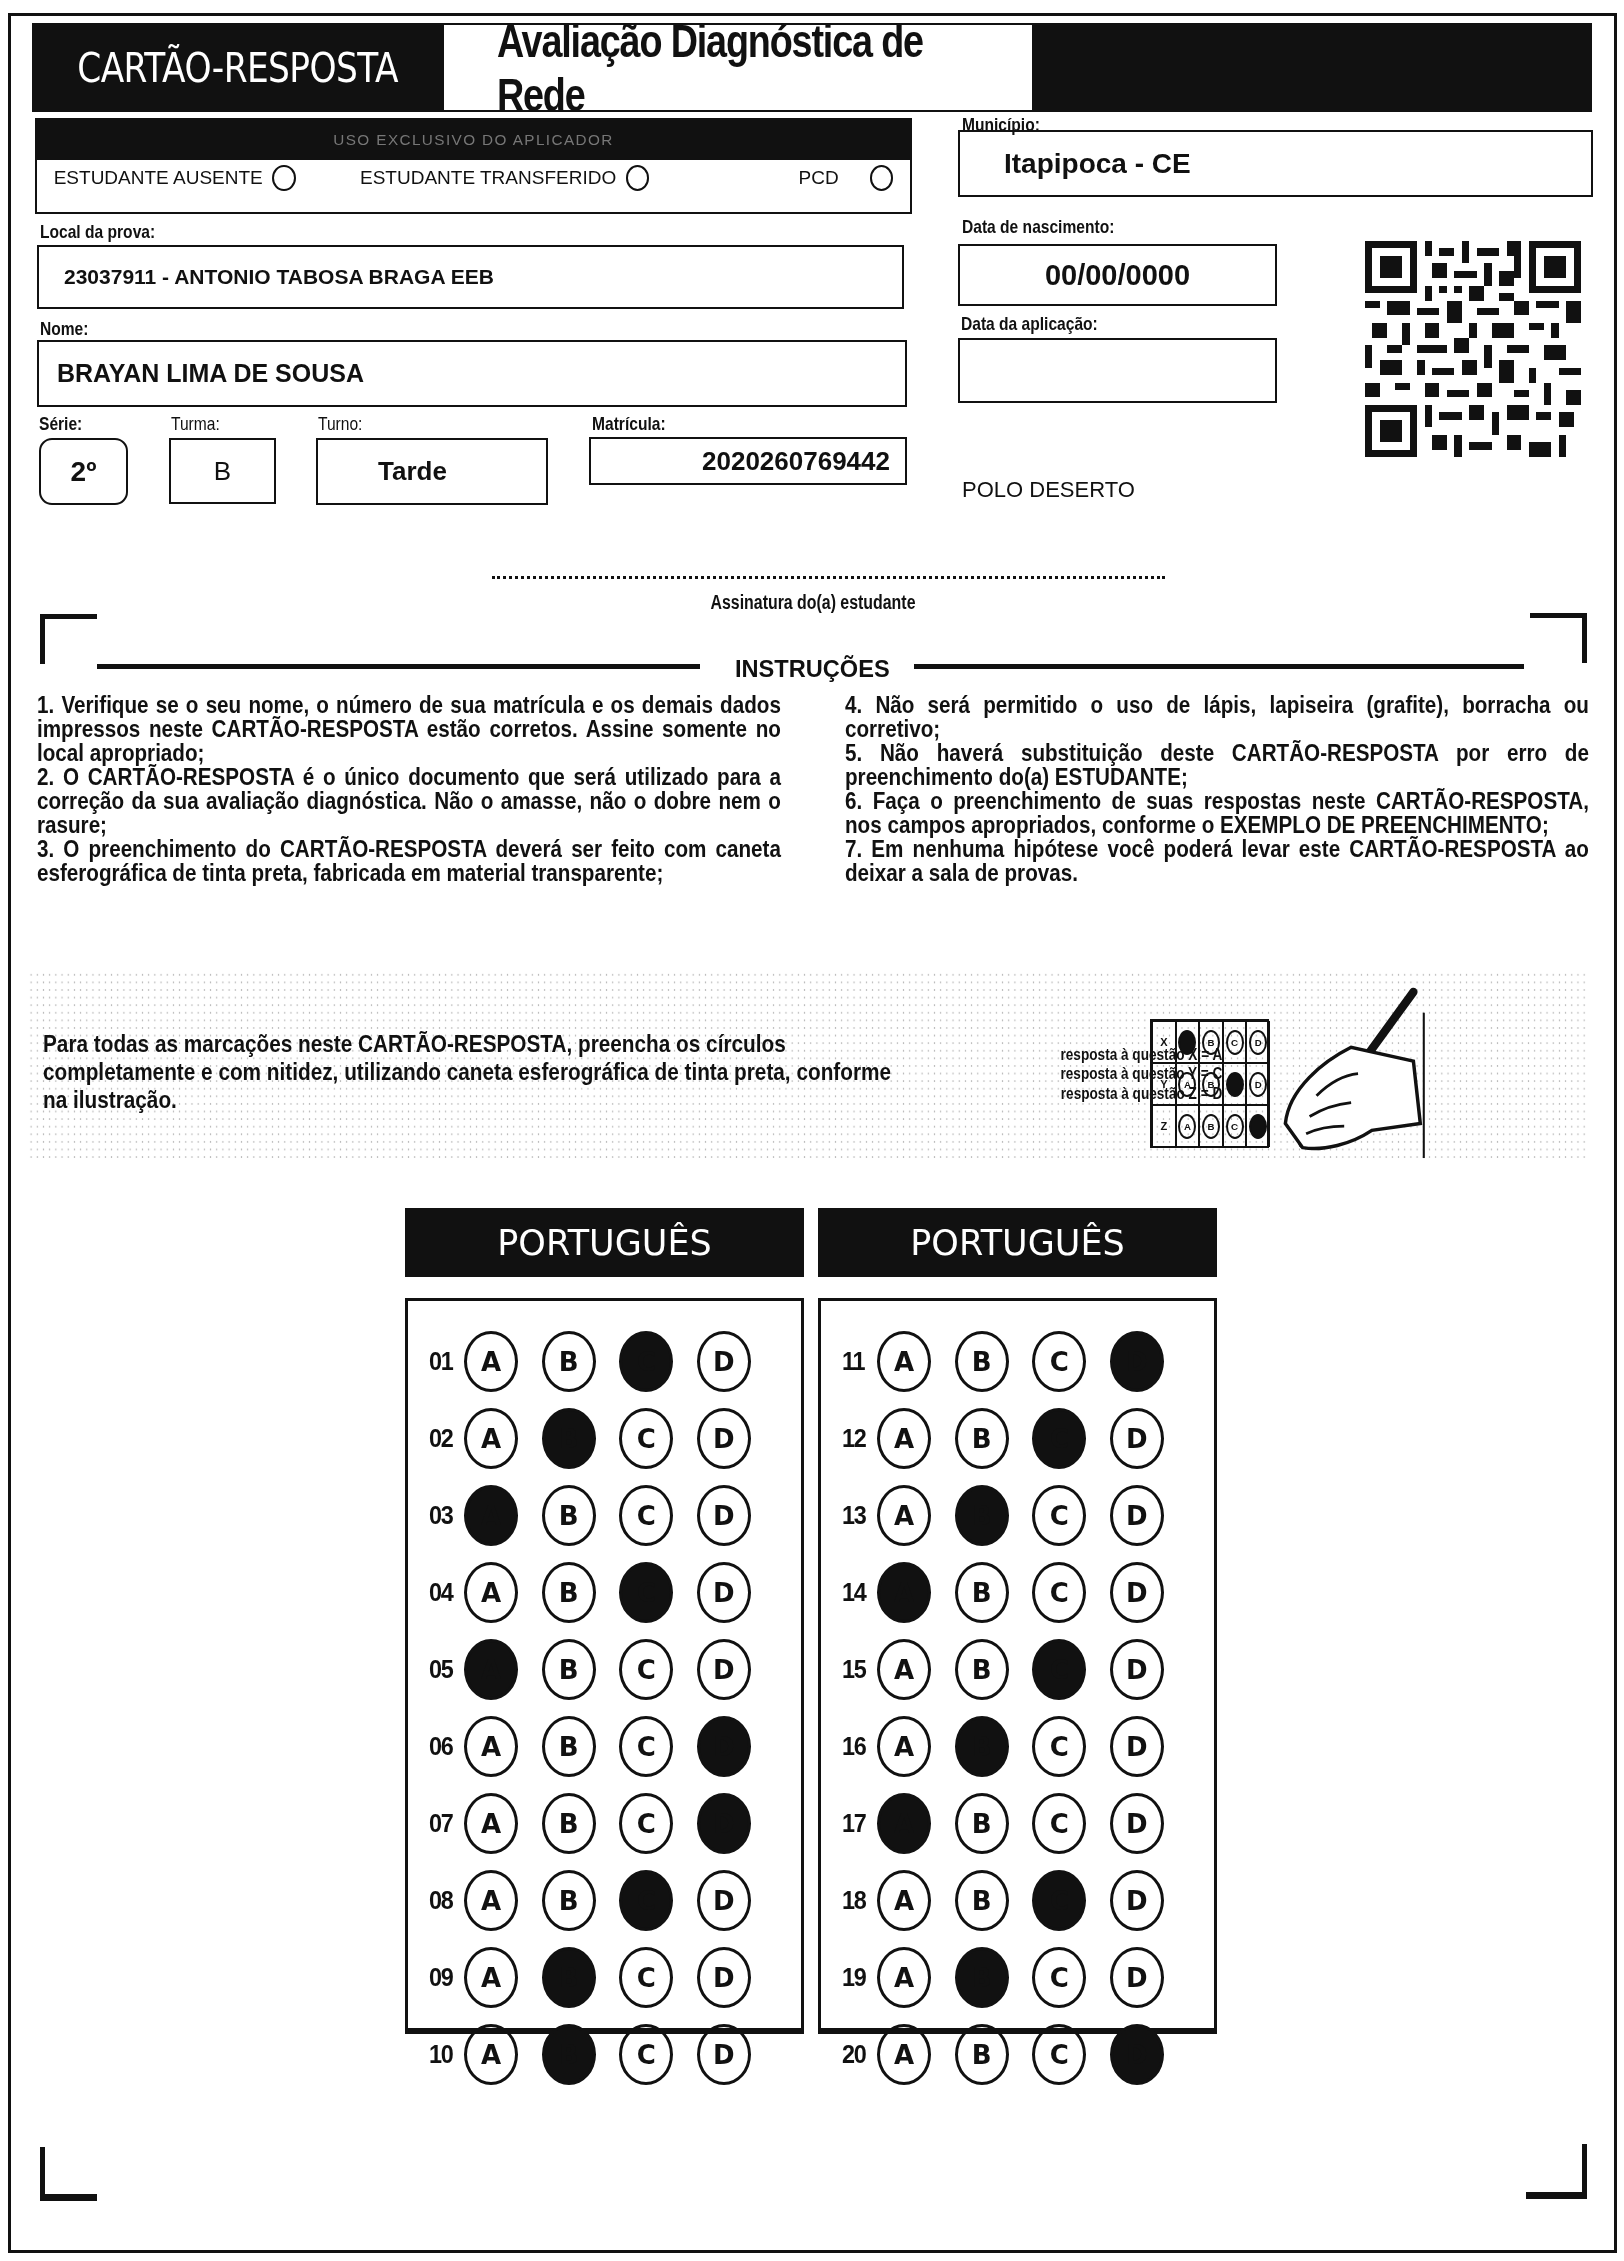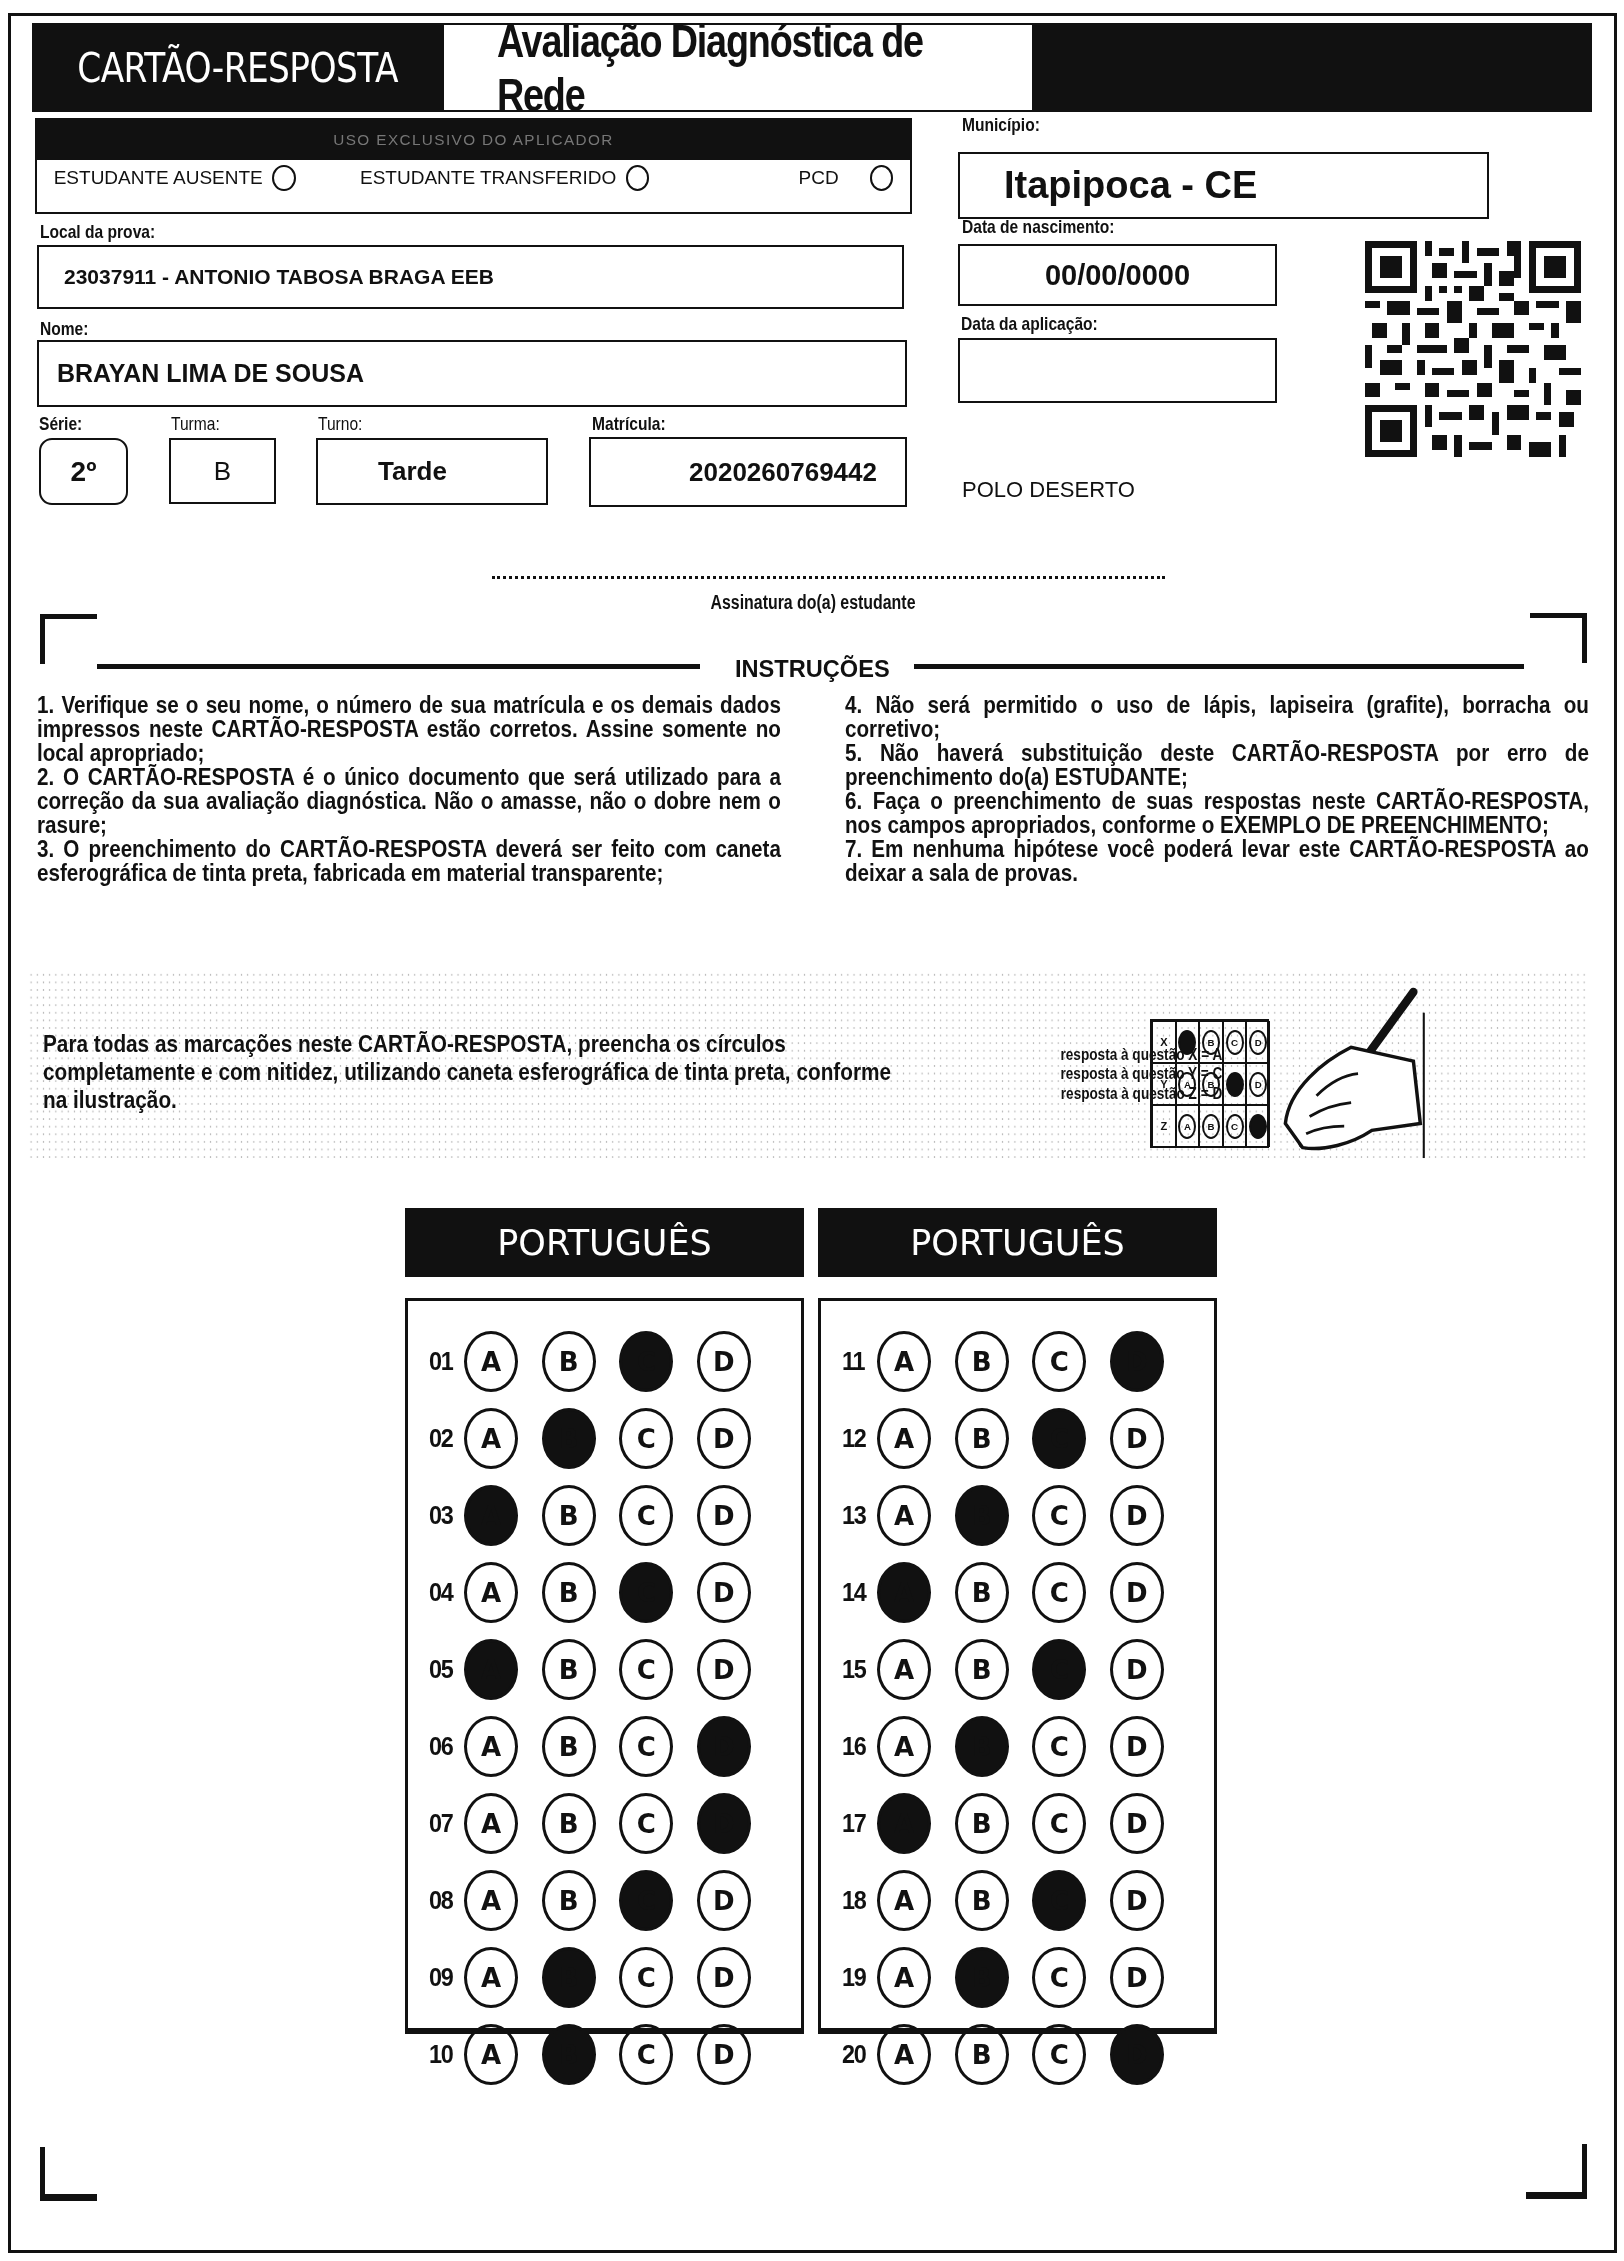--- a/index.html
+++ b/index.html
@@ -115,26 +115,26 @@
 <div class="fbox" style="left:169px;top:438px;width:107px;height:66px;justify-content:center;font-size:26px;font-weight:400;">
   <span>B</span>
 </div>
 
 <div class="lbl" style="left:318px;top:413px;font-weight:400;">Turno:</div>
 <div class="fbox" style="left:316px;top:438px;width:232px;height:67px;padding-left:60px;font-size:26px;">
   <span>Tarde</span>
 </div>
 
 <div class="lbl" style="left:592px;top:413px;">Matrícula:</div>
-<div class="fbox" style="left:589px;top:437px;width:318px;height:70px;justify-content:flex-end;padding-right:28px;font-size:26px;">
+<div class="fbox" style="left:589px;top:437px;width:318px;height:48px;justify-content:flex-end;padding-right:15px;font-size:26px;">
   <span>2020260769442</span>
 </div>
 
 <div class="lbl" style="left:962px;top:114px;">Município:</div>
-<div class="fbox" style="left:958px;top:152px;width:531px;height:67px;padding-left:44px;font-size:38px;">
+<div class="fbox" style="left:958px;top:130px;width:635px;height:67px;padding-left:44px;font-size:28px;">
   <span>Itapipoca - CE</span>
 </div>
 
 <div class="lbl" style="left:962px;top:216px;">Data de nascimento:</div>
 <div class="fbox" style="left:958px;top:244px;width:319px;height:62px;justify-content:center;font-size:29px;">
   <span>00/00/0000</span>
 </div>
 
 <div class="lbl" style="left:961px;top:313px;">Data da aplicação:</div>
 <div class="fbox" style="left:958px;top:338px;width:319px;height:65px;justify-content:center;font-size:26px;">

